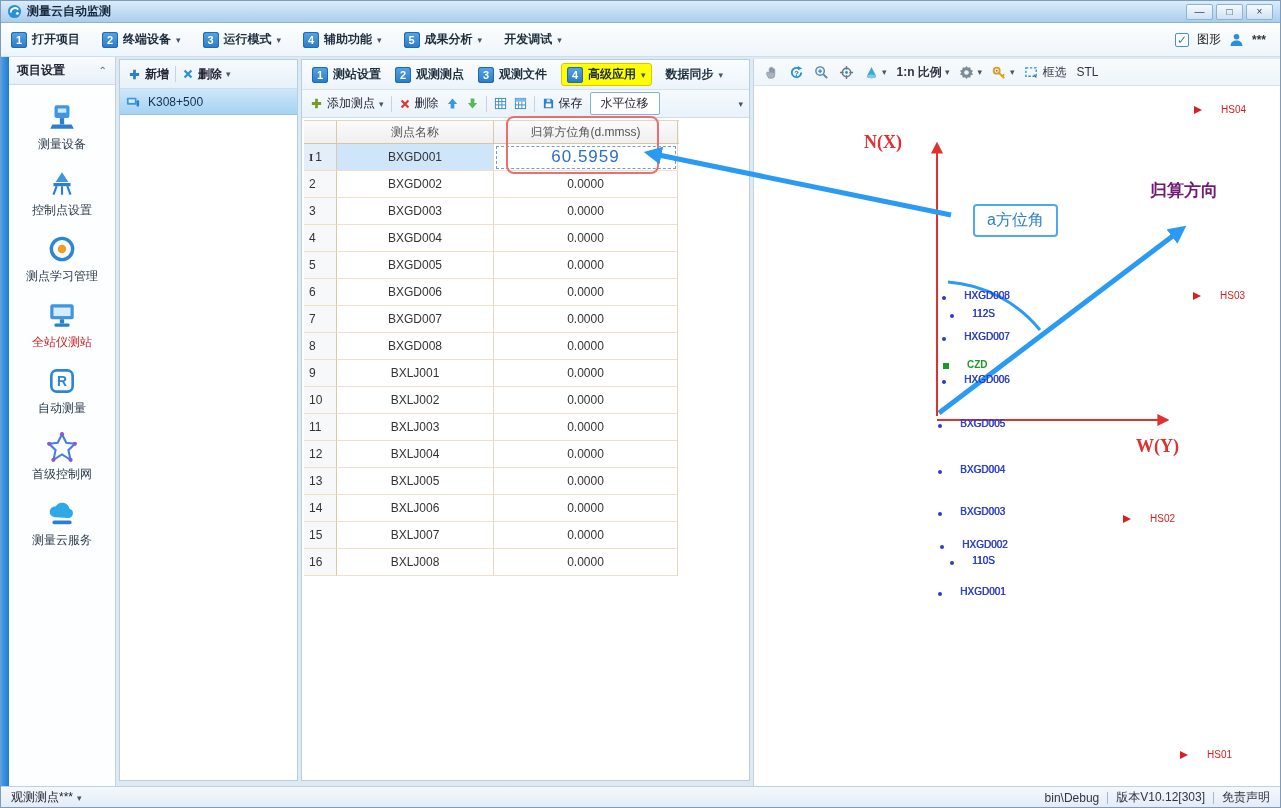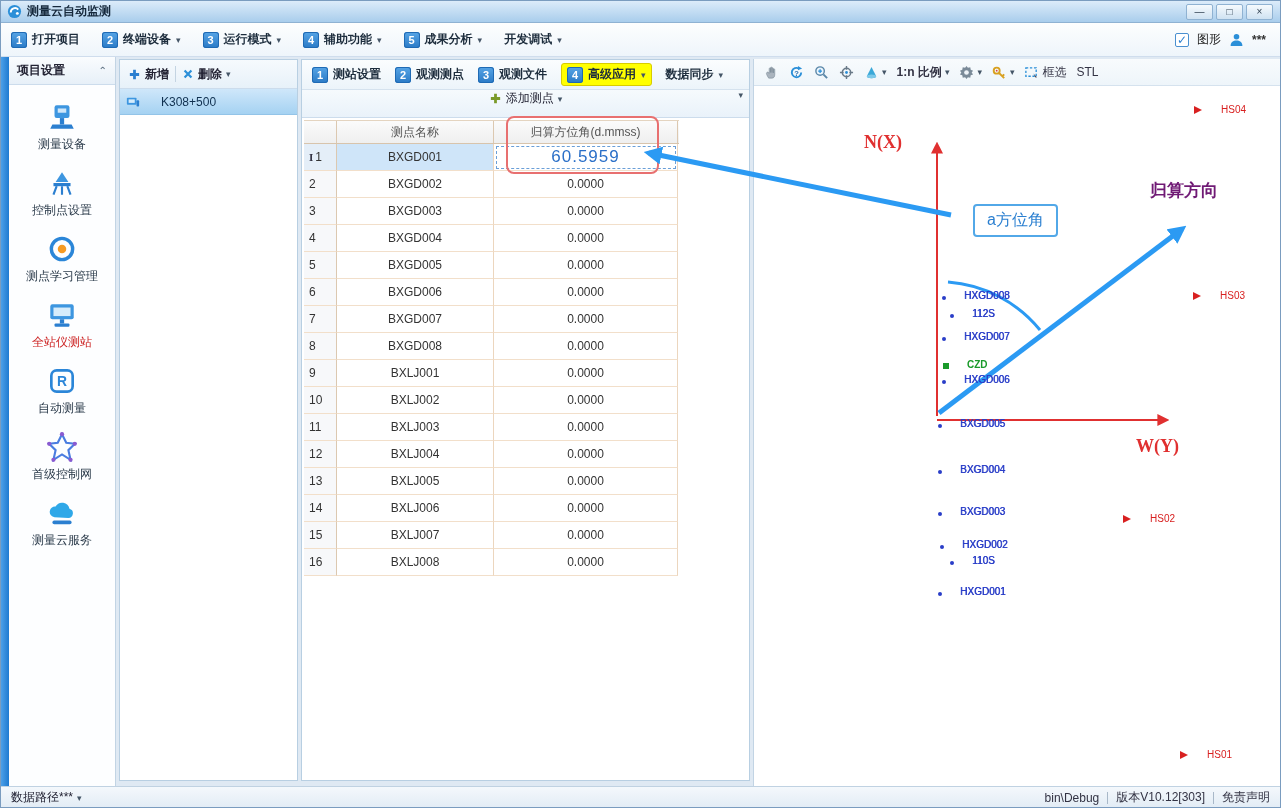--- a/index.html
+++ b/index.html
@@ -38,31 +38,31 @@
   .sb-item.active .lb{color:#cc2222;}
 
   
   .panel{position:absolute;top:58px;background:#fff;border:1px solid #b8cfe2;}
 
   
   #station-panel{left:118px;width:179px;height:722px;}
   .st-toolbar{height:29px;background:linear-gradient(#f6fafd,#e7f1f9);border-bottom:1px solid #ccdcec;display:flex;align-items:center;gap:6px;padding:0 8px;}
   .tbtn{display:flex;align-items:center;gap:4px;color:#223;}
   .tbtn svg{display:block;}
-  .st-item{height:26px;display:flex;align-items:center;gap:19px;padding:0 6px;text-align:center;}
+  .st-item{height:26px;display:flex;align-items:center;gap:6px;padding:0 6px;text-align:center;}
   .st-item.selected{background:linear-gradient(#cfe7fa,#a5d2f2);border-bottom:1px solid #93c4e8;color:#10304f;}
   .st-item .ic{width:16px;height:14px;display:flex;}
 
   
   #workspace-panel{left:300px;width:449px;height:722px;}
   .tabstrip{height:30px;background:linear-gradient(#fbfdfe,#ecf4fa);border-bottom:1px solid #d5e2ee;display:flex;align-items:center;gap:14px;padding:0 10px;}
   .tab{display:flex;align-items:center;gap:5px;cursor:default;}
   .tab .lbl{font-weight:bold;color:#1c2c3c;}
   .tab.hl{background:#ffff00;border:1px solid #d8cc00;border-radius:3px;padding:2px 5px;}
-  .ws-toolbar{height:28px;background:linear-gradient(#f6fafd,#e9f2fa);border-bottom:1px solid #ccdcec;display:flex;align-items:center;gap:7px;padding:0 8px;position:relative;flex-direction:column;}
+  .ws-toolbar{height:28px;background:linear-gradient(#f6fafd,#e9f2fa);border-bottom:1px solid #ccdcec;display:flex;align-items:center;gap:7px;padding:0 8px;position:relative;}
   .vsep{width:1px;height:16px;background:#c4d4e2;}
   .mode-combo{border:1px solid #8ab0d0;background:#fff;padding:2px 10px;border-radius:2px;color:#223;}
   .ws-caret-end{position:absolute;right:6px;color:#456;font-size:9px;}
 
   
   .grid{position:absolute;left:2px;top:60px;width:375px;}
   .grid-header{display:flex;height:24px;background:linear-gradient(#fbfbfb,#efefef);border-bottom:1px solid #d8c4ac;border-top:1px solid #e4d4c0;}
   .gh{display:flex;align-items:center;justify-content:center;color:#555;border-right:1px solid #dcc8b0;}
   .gh.c0{width:33px;}
   .gh.c1{width:157px;}
@@ -627,21 +627,21 @@
           <div class="gpoint red" style="left: 426px; top: 663px;">
             <span class="ptri"></span>
             <span class="plbl">HS01</span>
           </div>
         </div>
     </div>
   </div>
 
   <div class="statusbar">
     <span class="tbtn">
-      <span>数据路径***</span>
+      <span>观测测点***</span>
       <span class="caret">▾</span>
     </span>
     <span class="sb-right">
       <span>bin\Debug</span>
       <span class="sep"></span>
       <span>版本V10.12[303]</span>
       <span class="sep"></span>
       <span>免责声明</span>
     </span>
   </div>

